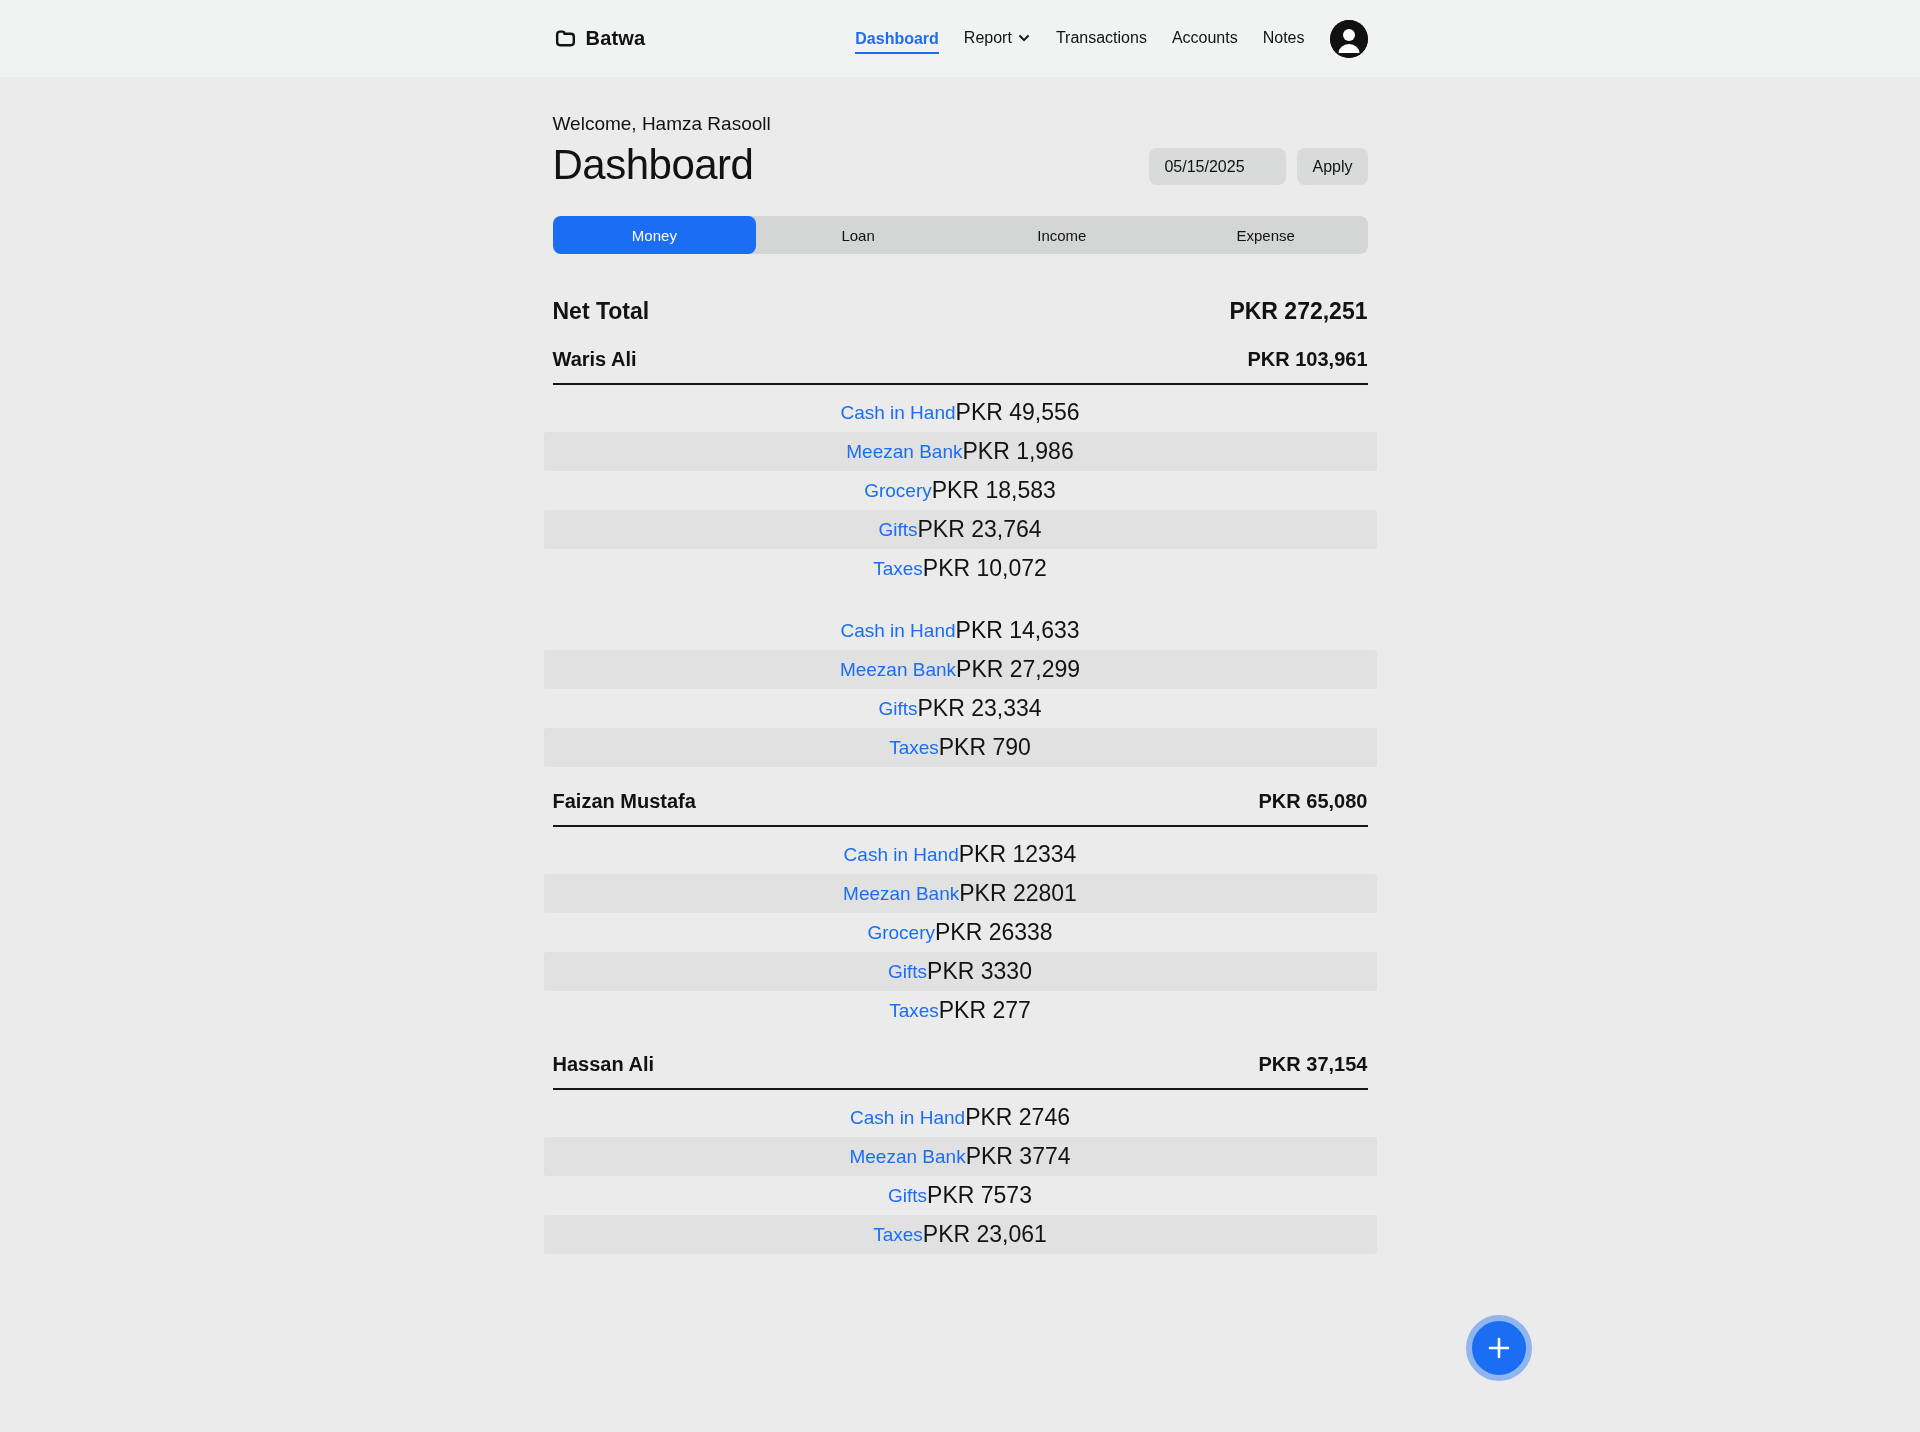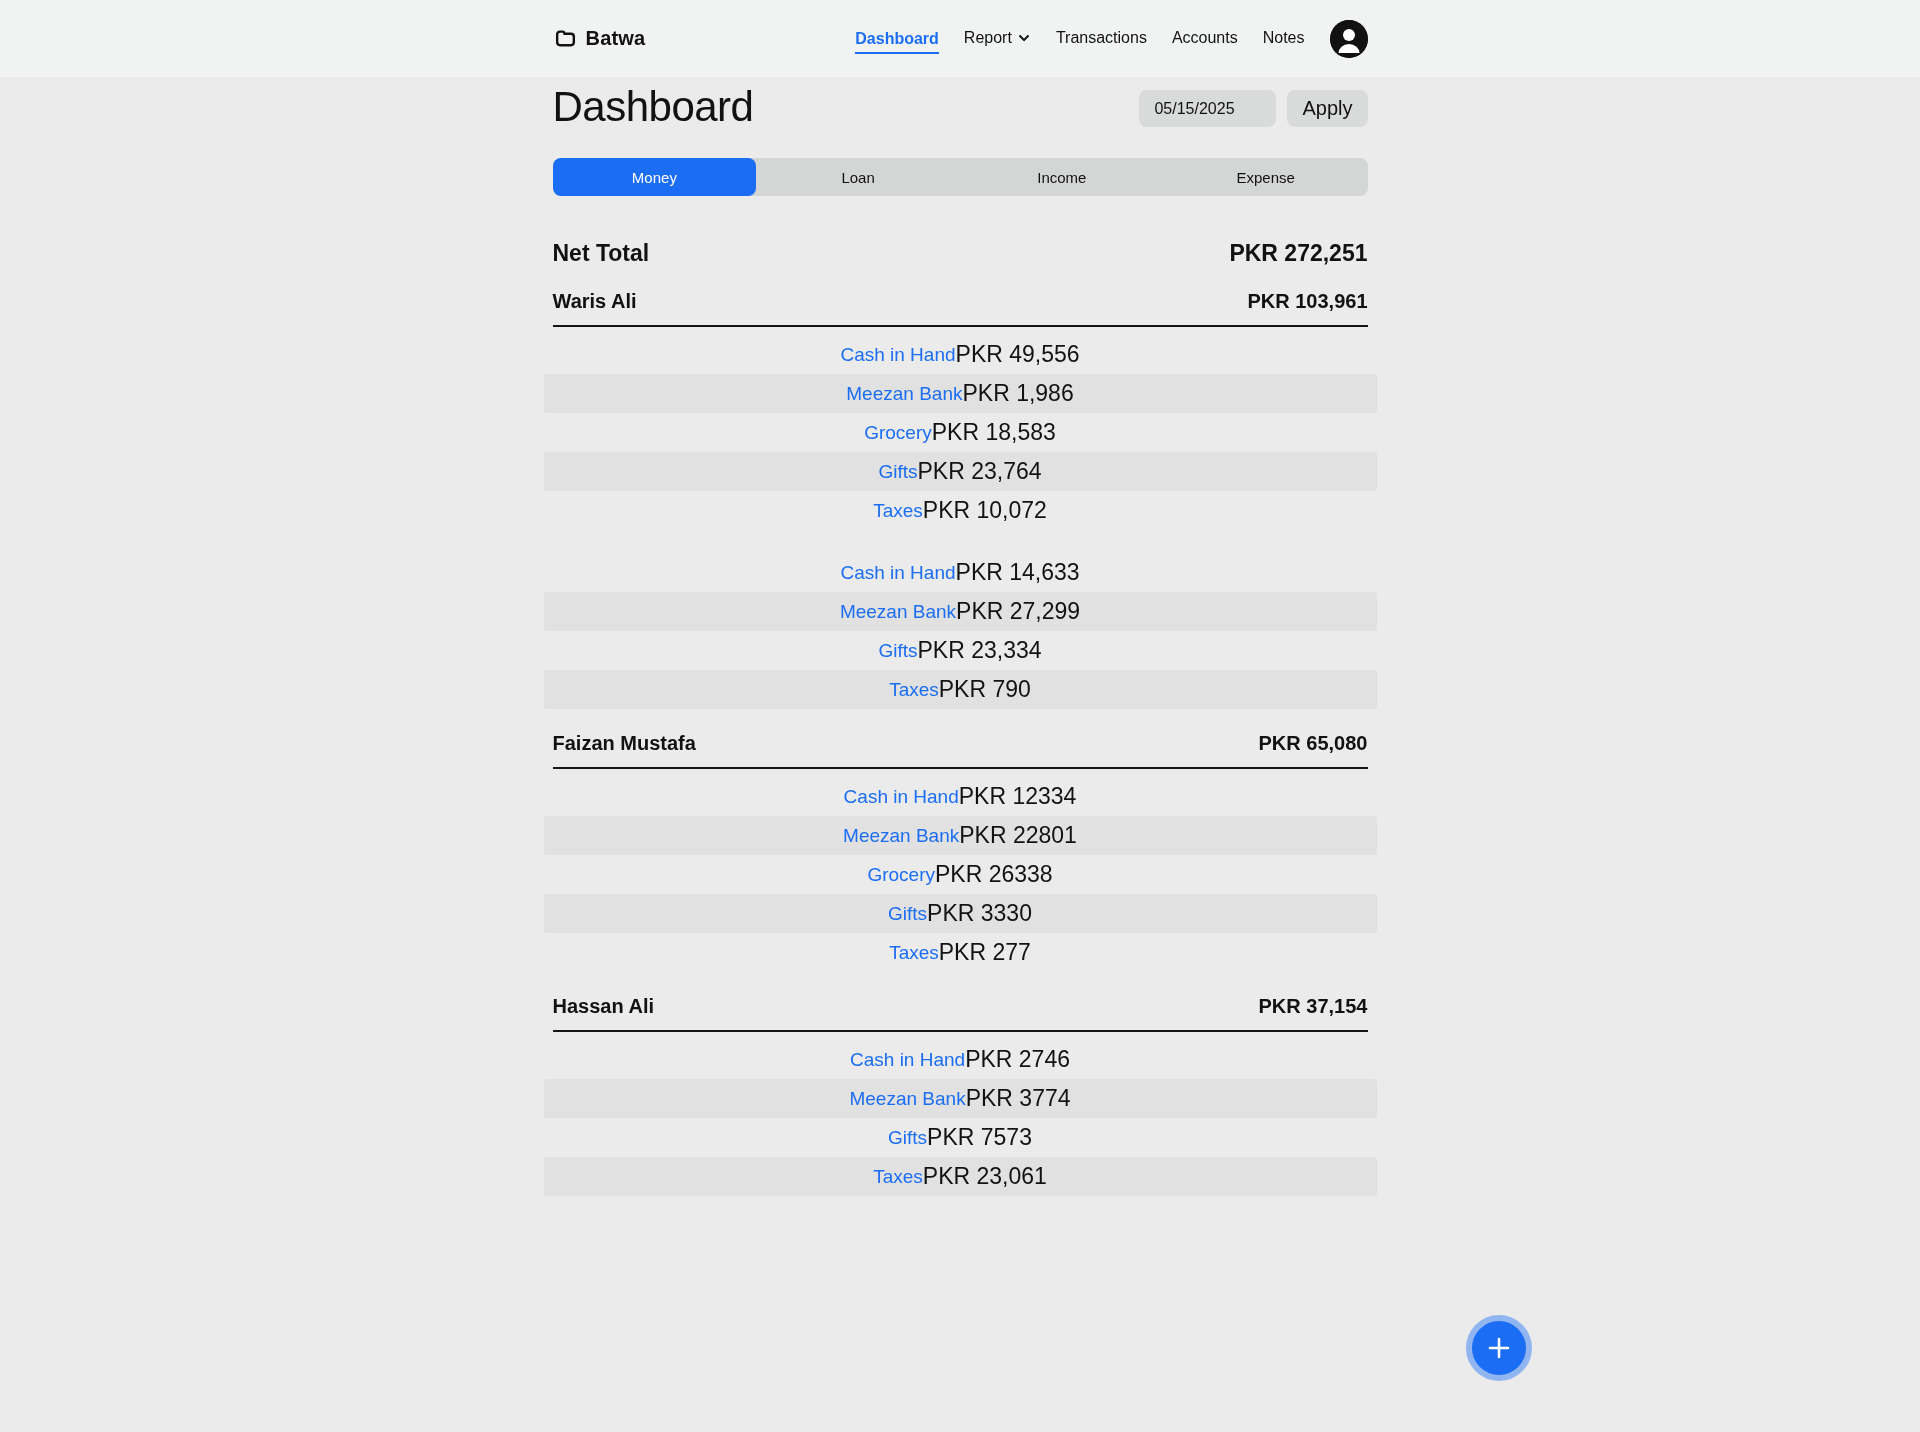--- a/index.html
+++ b/index.html
@@ -86,21 +86,21 @@
     font-family: "Liberation Sans", sans-serif;
     font-size: 16px; color: #121212;
     padding: 0 0 0 15px;
     outline: none;
   }
   .apply-btn {
     height: 37px; padding: 0 15px;
     background: #d9dada;
     border: none; border-radius: 8px;
     font-family: "Liberation Sans", sans-serif;
-    font-size: 20px; color: #121212;
+    font-size: 16px; color: #121212;
     cursor: pointer;
   }
 
   
   .tabbar {
     margin-top: 29px;
     height: 38px;
     background: #d4d5d5;
     border-radius: 8px;
     display: flex;
@@ -202,20 +202,21 @@
           <circle cx="19" cy="19" r="19" fill="#111111"></circle>
           <circle cx="19" cy="15" r="6" fill="#ffffff"></circle>
           <path d="M8.5 33 a10.5 9 0 0 1 21 0 Z" fill="#ffffff"></path>
         </svg>
       </div>
     </div>
   </div>
 </nav>
 
 <main>
+  <div class="welcome">Welcome, Hamza Rasooll</div>
 
   <div class="header-row">
     <h1 class="page-title">Dashboard</h1>
     <div class="controls">
       <input class="date-input" value="05/15/2025" style="">
       <button class="apply-btn">Apply</button>
     </div>
   </div>
 
   <div class="tabbar" id="tabbar">

